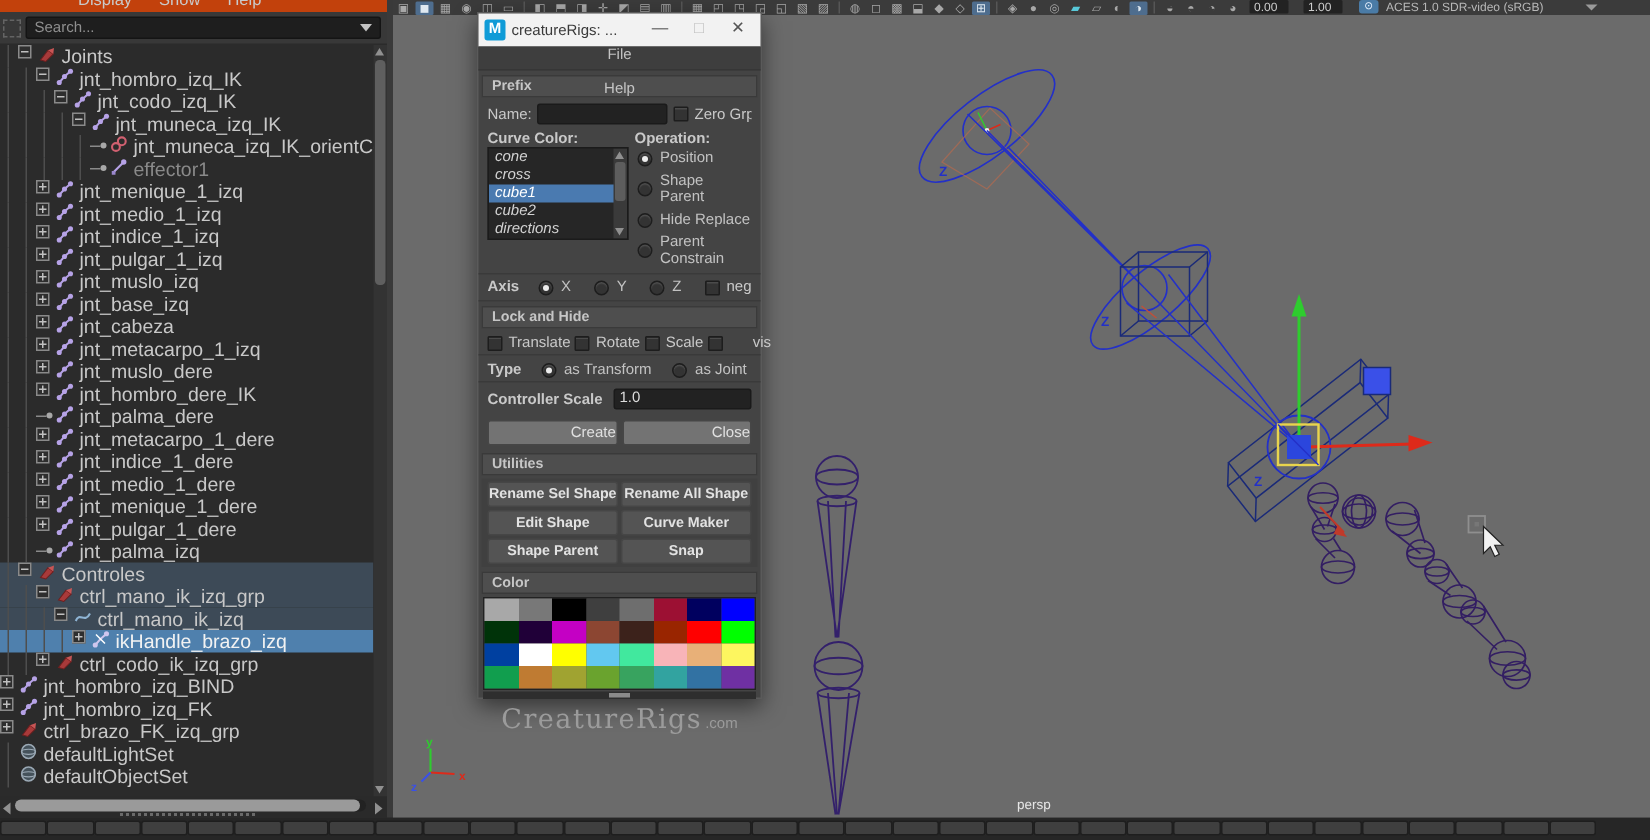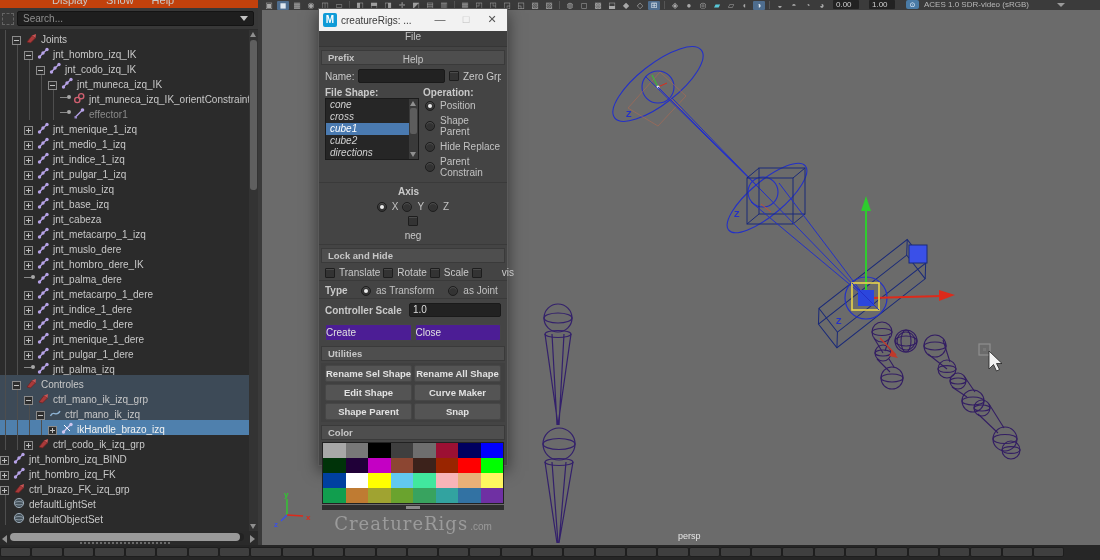--- a/index.html
+++ b/index.html
@@ -11,21 +11,21 @@
   .outliner { position:absolute; left:0; top:0; width:258px; height:545px; background:#2b2b2b; }
   .ol-menu { height:8px; overflow:hidden; background:#c2410c; color:#c9c9c9; font-size:11px;padding-left:44px; }
   .ol-menu-inner { position:relative; top:-6px; display:flex; gap:18px; padding-left:8px; }
   .ol-search-row { height:21px; background:#383838; display:flex; align-items:center; padding:2px 4px 2px 2px; gap:3px; }
   .ol-panel-icon { width:12px; height:12px; border:1px dashed #6f6f6f; opacity:.8; flex:none; }
   .ol-search { flex:1; height:15px; background:#1e1e1e; border:1px solid #141414; border-radius:2px;
     display:flex; align-items:center; padding:0 5px; color:#8f8f8f; font-size:10px; }
   .ol-search .ph { flex:1; }
   .tri-down { width:0; height:0; border-left:4px solid transparent; border-right:4px solid transparent; border-top:5px solid #c2c2c2; }
   .tree { position:absolute; top:30px; left:0; right:9px; bottom:14px; overflow:hidden; }
-  .trow { height:15px; display:flex; align-items:flex-end; font-size:10px; color:#c8c8c8; white-space:nowrap; }
+  .trow { height:15px; display:flex; align-items:flex-start; font-size:13px; color:#c8c8c8; white-space:nowrap; }
   .trow.ancestor { background:#3d4a57; }
   .trow.selected { background:#4f80ad; color:#f2f2f2; }
   .trow.dim .lbl { color:#8a8a8a; }
   .guide { width:12px; height:15px; flex:none; position:relative; }
   .guide::before { content:""; position:absolute; left:5px; top:0; bottom:0; width:1px; background:#4e4e4e; }
   .tog { width:9px; height:9px; flex:none; border:1px solid #8a8a8a; background:#2e2e2e; position:relative; margin-right:3px; }
   .tog::before { content:""; position:absolute; left:1px; right:1px; top:3px; height:1px; background:#c0c0c0; }
   .tog.plus::after { content:""; position:absolute; top:1px; bottom:1px; left:3px; width:1px; background:#c0c0c0; }
   .dotlead { width:12px; height:15px; flex:none; position:relative; margin-right:0; }
   .dotlead::before { content:""; position:absolute; left:0; top:7px; width:7px; height:1px; background:#8a8a8a; }
@@ -78,22 +78,22 @@
   .radio.sel { position:relative; }
   .radio.sel::after { content:""; position:absolute; left:2px; top:2px; width:4px; height:4px; border-radius:50%; background:#ececec; }
   .two-col { display:flex; padding:0 6px; gap:6px; }
   .listbox { width:94px; height:62px; background:#262626; border:1px solid #1b1b1b; position:relative; overflow:hidden;font-style:italic; }
   .li { height:12px; line-height:12px; padding-left:4px; font-size:10px; color:#d2d2d2; }
   .li.sel { background:#4a7ab0; color:#fff; }
   .lb-scroll { position:absolute; right:0; top:0; bottom:0; width:9px; background:#3a3a3a; }
   .lb-scroll .thumb { position:absolute; left:1px; right:1px; top:9px; height:26px; background:#5d5d5d; border-radius:2px; }
   .ops { flex:1; display:flex; flex-direction:column; gap:4px; padding-top:2px; }
   .op-row { display:flex; align-items:center; gap:5px; color:#c2c2c2; }
-  .tw-btnw { flex:1; height:17px; background:#4c1d95; border:1px solid #464646; border-radius:2px; color:#e0e0e0;
-    text-align:left; line-height:16px; font-size:10px; }
+  .tw-btnw { flex:1; height:17px; background:#737373; border:1px solid #464646; border-radius:2px; color:#e0e0e0;
+    text-align:right; line-height:16px; font-size:10px; }
   .util-grid { display:grid; grid-template-columns:1fr 1fr; gap:2px; padding:2px 4px; background:#404040; margin:0 2px; }
   .util-btn { height:17px; background:#545454; border:1px solid #464646; border-radius:2px; color:#e2e2e2; text-align:center; line-height:16px; font-size:9.5px; font-weight:bold; }
   .palette { display:grid; grid-template-columns:repeat(8,1fr); grid-auto-rows:15px; margin:2px 3px 0 3px; border:1px solid #222; }
   .swatch { width:100%; height:100%; }
   .mini-scroll { height:5px; margin:1px 3px; background:#2e2e2e; position:relative; }
   .mini-scroll .thumb { position:absolute; left:46%; width:14px; top:1px; height:3px; background:#8a8a8a; }
   .brand { height:24px; display:flex; align-items:center; justify-content:center; color:#9b9b9b; }
   .brand .main { font-size:18px; font-family:"DejaVu Serif", serif; letter-spacing:1px; }
   .brand .suffix { font-size:10px; margin-left:2px; margin-top:6px; }
 </style>
@@ -732,21 +732,21 @@
 
   <div class="tw-sec">Prefix</div>
   <div class="tw-row">
     <span>Name:</span>
     <div class="tw-input" style="flex:1;"></div>
     <div class="cb"></div>
     <span style="white-space:nowrap; overflow:hidden; width:38px;">Zero Grp</span>
   </div>
 
   <div class="tw-row" style="padding-bottom:0;">
-    <span style="width:94px; font-weight:bold;">File Shape:</span>
+    <span style="width:94px; font-weight:bold;">Curve Color:</span>
     <span style="font-weight:bold;">Operation:</span>
   </div>
   <div class="two-col">
     <div class="listbox" id="shape-list">
       <div class="li">cone</div>
         <div class="li">cross</div>
         <div class="li sel">cube1</div>
         <div class="li">cube2</div>
         <div class="li">directions</div>
         <div class="li">fatArc180</div>
@@ -769,21 +769,21 @@
           <span class="radio"></span>
           <span>Hide Replace</span>
         </span>
         <span class="op-row">
           <span class="radio"></span>
           <span>Parent Constrain</span>
         </span>
       </div>
   </div>
 
-  <div class="tw-row" style="margin-top:4px; border-top:1px solid #3a3a3a; border-bottom:1px solid #3a3a3a; padding:3px 6px;flex-direction:column;">
+  <div class="tw-row" style="margin-top:4px; border-top:1px solid #3a3a3a; border-bottom:1px solid #3a3a3a; padding:3px 6px;">
     <span style="font-weight:bold; width:30px;">Axis</span>
     <span id="axis-list" style="display:flex; gap:4px; align-items:center; flex:1;">
         <span class="op-row" style="flex: 1 1 0%;">
           <span class="radio sel"></span>
           <span>X</span>
         </span>
         <span class="op-row" style="flex: 1 1 0%;">
           <span class="radio"></span>
           <span>Y</span>
         </span>

